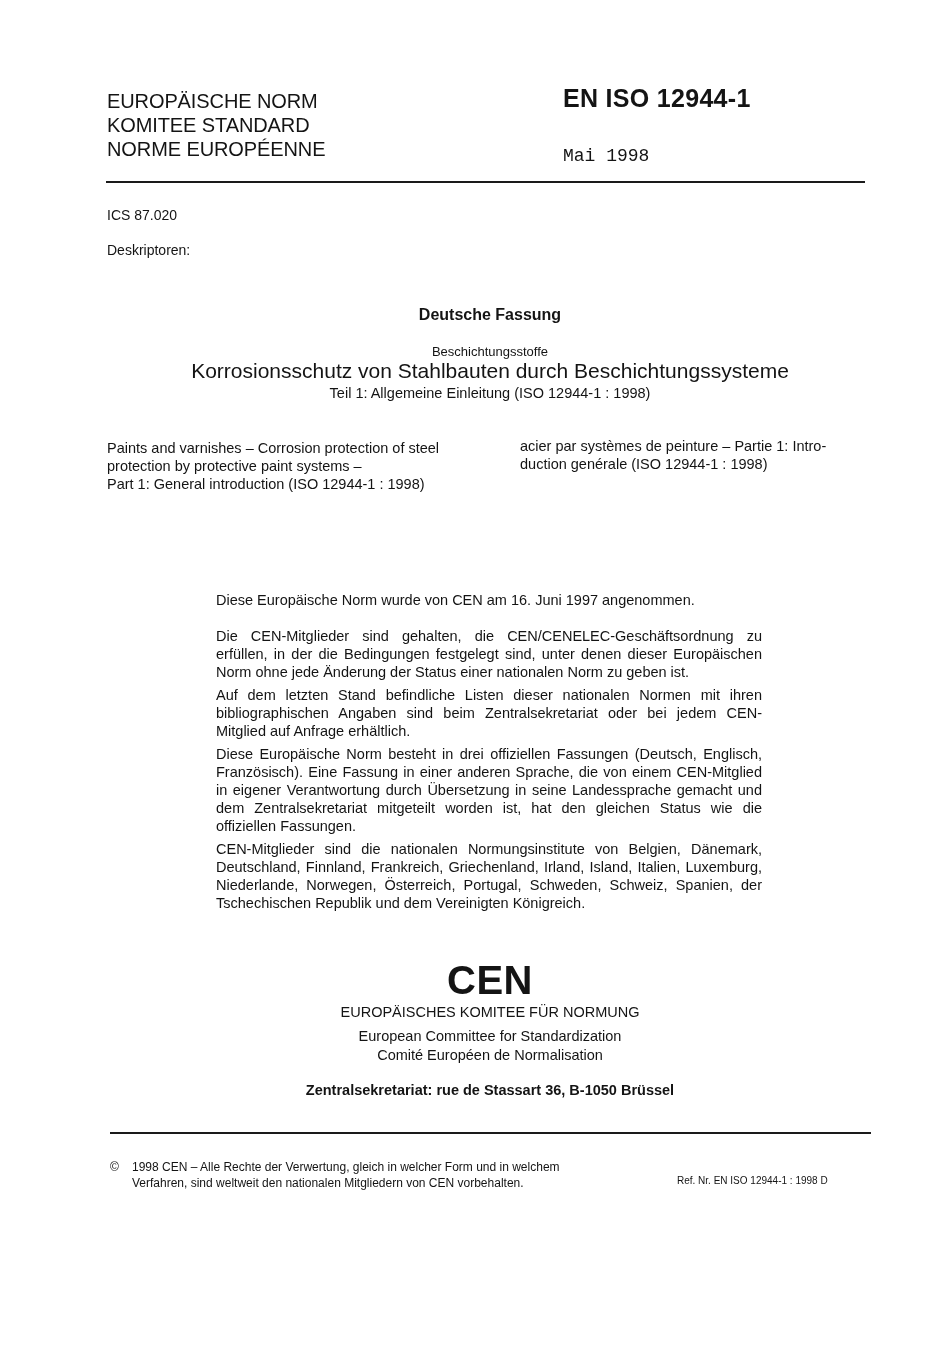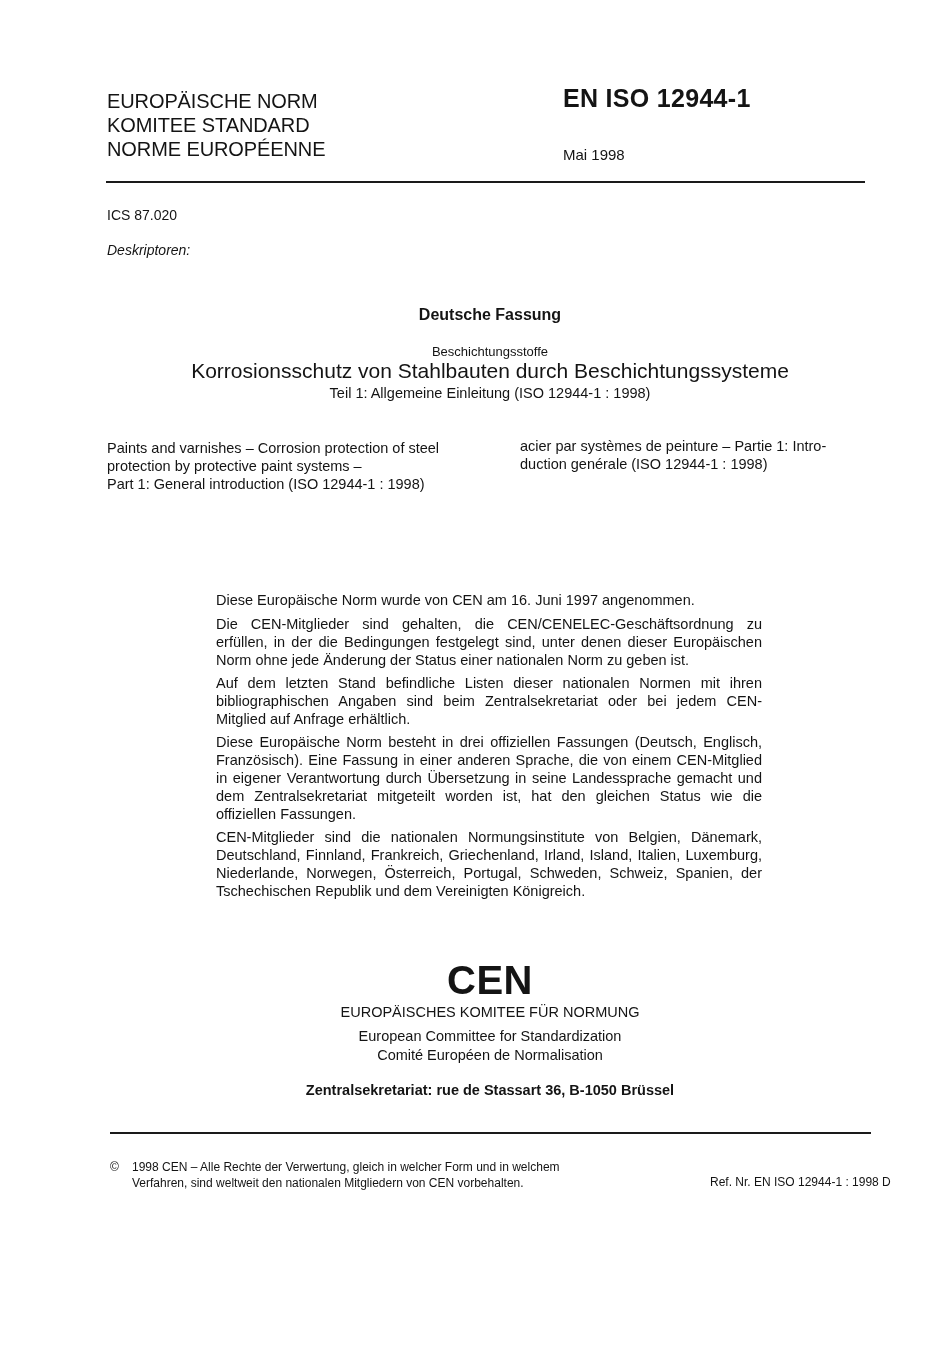--- a/index.html
+++ b/index.html
@@ -2,47 +2,47 @@
 <html><head>
 <meta charset="utf-8">
 <style>
   html, body { margin: 0; padding: 0; background: #ffffff; }
   body { width: 950px; height: 1345px; position: relative; overflow: hidden;
          font-family: "Liberation Sans", "DejaVu Sans", sans-serif; color: #141414; }
   .abs { position: absolute; }
   .hdr-left { left: 107px; top: 89px; font-size: 20px; line-height: 24px; letter-spacing: -0.1px; }
   .hdr-left div { white-space: nowrap; }
   .std-number { left: 563px; top: 84px; font-size: 25px; font-weight: bold; letter-spacing: 0.3px; white-space: nowrap; }
-  .std-date { left: 563px; top: 146px; font-size: 15px; white-space: nowrap; }
+  .std-date { left: 563px; top: 146px; font-size: 18px; white-space: nowrap; font-family: Liberation Mono, monospace; }
   .rule { height: 2px; background: #1a1a1a; }
   .rule-top { left: 106px; top: 181px; width: 759px; }
   .rule-bottom { left: 110px; top: 1132px; width: 761px; }
   .ics { left: 107px; top: 207px; font-size: 14px; }
-  .descr { left: 107px; top: 242px; font-size: 14px; font-style: italic; }
+  .descr { left: 107px; top: 242px; font-size: 14px; }
   .center { left: 0; width: 980px; text-align: center; white-space: nowrap; }
   .fassung { top: 306px; font-size: 16px; font-weight: bold; }
   .subtitle-small { top: 344px; font-size: 13px; }
   .title-main { top: 359px; font-size: 21px; }
   .title-part { top: 385px; font-size: 14.5px; }
   .col { font-size: 14.5px; line-height: 18px; }
   .col-en { left: 107px; top: 439px; width: 400px; }
   .col-fr { left: 520px; top: 437px; width: 370px; }
   .col div { white-space: nowrap; }
   .body-text { left: 216px; top: 591px; width: 546px; font-size: 14.5px; line-height: 18px; }
   .body-text p { margin: 0 0 5px 0; text-align: justify; }
-  .body-text p.first { margin-bottom: 6px; }
+  .body-text p.first { margin-bottom: 18px; }
   .cen-logo { top: 958px; font-size: 40px; font-weight: bold; letter-spacing: 0.5px; }
   .cen-de { top: 1004px; font-size: 14.5px; }
   .cen-en { top: 1028px; font-size: 14.5px; }
   .cen-fr { top: 1047px; font-size: 14.5px; }
   .cen-addr { top: 1082px; font-size: 14.5px; font-weight: bold; }
   .footer-copy { left: 110px; top: 1159px; font-size: 12px; line-height: 16px; white-space: nowrap; }
   .footer-copy .sym { display: inline-block; width: 22px; }
   .footer-copy .indent { padding-left: 22px; }
-  .footer-ref { left: 677px; top: 1175px; font-size: 12px; white-space: nowrap; margin-left: 33px; }
+  .footer-ref { left: 677px; top: 1175px; font-size: 10px; white-space: nowrap; }
 </style>
 </head>
 <body>
 
 <div class="abs hdr-left">
   <div>EUROPÄISCHE NORM</div>
   <div>KOMITEE STANDARD</div>
   <div>NORME EUROPÉENNE</div>
 </div>
 <div class="abs std-number">EN ISO 12944-1</div>

